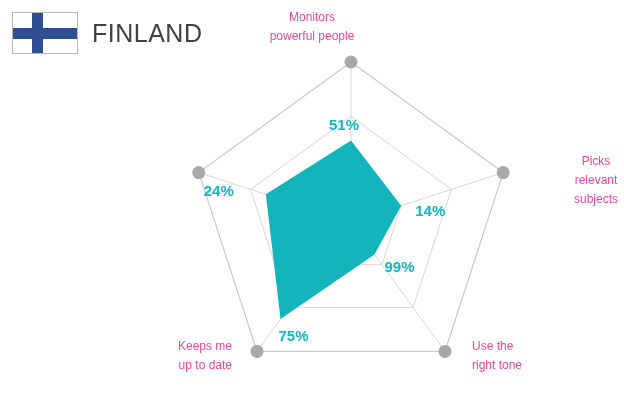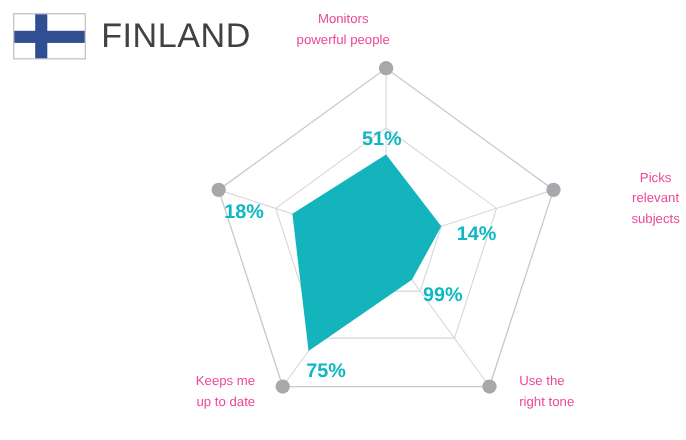--- a/index.html
+++ b/index.html
@@ -49,21 +49,21 @@
   }
   .flag .bar-v {
     position: absolute;
     top: 0;
     bottom: 0;
     left: 19px;
     width: 11px;
     background: #2f4f92;
   }
   .country-name {
-    font-size: 31px;
+    font-size: 25px;
     letter-spacing: 0.5px;
     color: #3f4145;
     font-weight: 400;
     white-space: nowrap;
   }
 
   
   #chart {
     position: absolute;
     left: 0;
@@ -78,21 +78,21 @@
     white-space: pre-line;
   }
   .axis-label.top     { left: 0; top: 8px;   width: 624px; text-align: center; }
   .axis-label.right   { left: 548px; top: 152px; width: 96px; text-align: center; }
   .axis-label.bottomright { left: 472px; top: 337px; width: 140px; text-align: left; }
   .axis-label.bottomleft  { left: 0px;  top: 337px; width: 232px; text-align: right; }
   .axis-label.left    { left: 8px; top: 152px; width: 170px; text-align: right; }
 
   .value-label {
     position: absolute;
-    font-size: 18px;
+    font-size: 15px;
     font-weight: bold;
     color: #0eb8c2;
     white-space: nowrap;
   }
 </style>
 </head>
 <body>
 
 <div id="stage">
 
@@ -128,15 +128,15 @@
 subjects</div>
   <div class="axis-label bottomright">Use the
 right tone</div>
   <div class="axis-label bottomleft">Keeps me
 up to date</div>
 
   <div class="value-label" id="v0" style="left: 329px; top: 116.4px;">51%</div>
   <div class="value-label" id="v1" style="left: 415.216px; top: 201.684px;">14%</div>
   <div class="value-label" id="v2" style="left: 384.511px; top: 258.361px;">99%</div>
   <div class="value-label" id="v3" style="left: 262.466px; top: 327.082px; margin-left: 16px;">75%</div>
-  <div class="value-label" id="v4" style="left: 203.785px; top: 182.312px;">18%</div>
+  <div class="value-label" id="v4" style="left: 203.785px; top: 182.312px;">24%</div>
 
 </div>
 
 </body></html>

